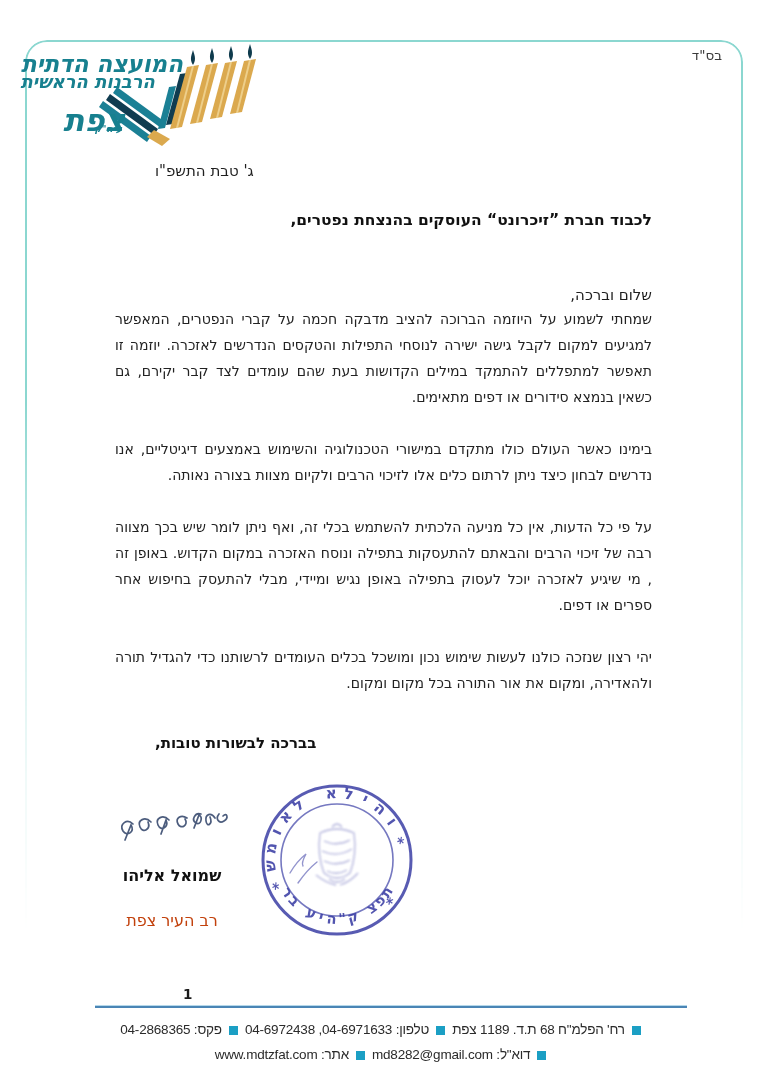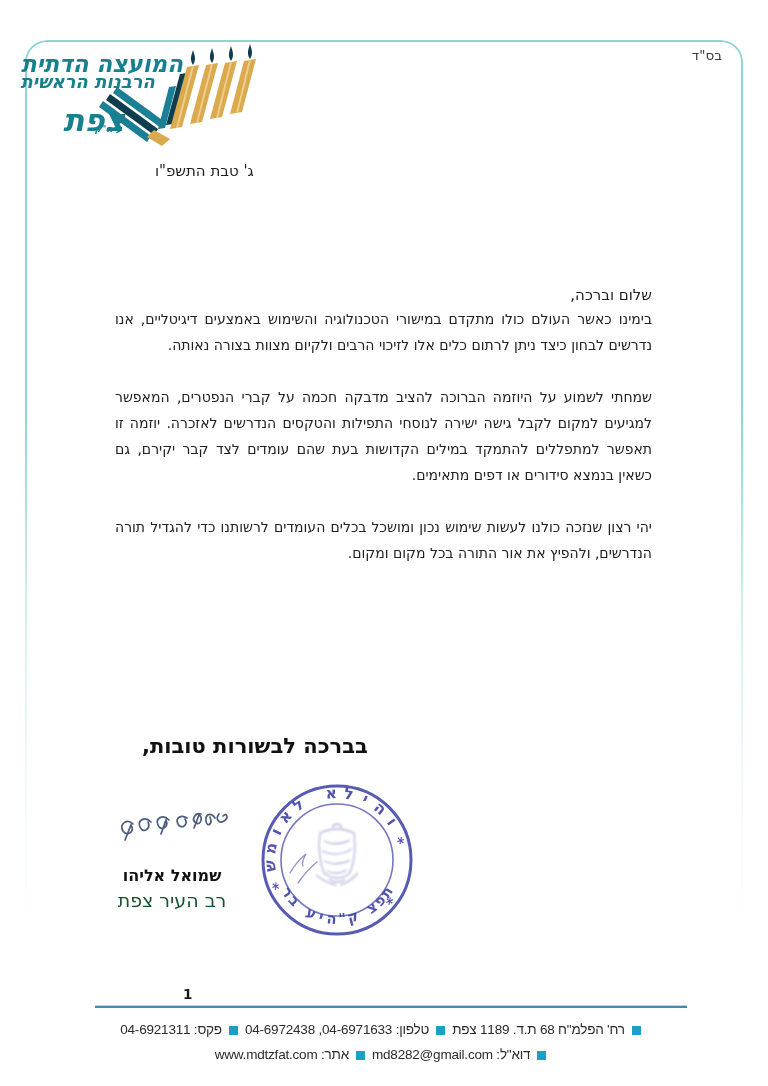--- a/index.html
+++ b/index.html
@@ -30,26 +30,26 @@
   .logo-city{right:643px;top:105px;font-size:31px;}
   .logo-prefix{right:646px;top:124px;font-size:9.5px;font-style:italic;}
 
   
   .date{position:absolute;left:155px;top:162px;font-size:15px;direction:rtl;}
   .recipient{position:absolute;right:116px;top:211px;font-size:15.5px;font-weight:700;direction:rtl;color:#111;}
   .salutation{position:absolute;right:116px;top:262px;font-size:15px;direction:rtl;margin-top:24px;}
   .bodytext{position:absolute;right:116px;top:306px;width:537px;direction:rtl;
             font-size:14px;line-height:26px;text-align:justify;color:#222;}
   .bodytext p{margin:0 0 26px 0;}
-  .closing{position:absolute;left:142px;top:734px;font-size:21px;font-weight:700;direction:rtl;color:#111;}
+  .closing{position:absolute;left:155px;top:734px;font-size:15px;font-weight:700;direction:rtl;color:#111;}
 
   .sign-block{position:absolute;left:106px;top:804px;width:132px;text-align:center;direction:rtl;}
   .sign-scribble{display:block;margin:0 auto 8px auto;}
   .signer-name{font-size:16px;font-weight:700;color:#111;margin-top:16px;}
-  .signer-title{font-size:19px;margin-top:4px;color:#14532d;}
+  .signer-title{font-size:16px;margin-top:26px;color:#c2410c;}
 
   .stamp-wrap{position:absolute;left:232px;top:755px;}
   .stamp-ch{font-size:15.5px;font-weight:700;fill:var(--stamp-indigo);text-anchor:middle;
             font-family:"DejaVu Sans",sans-serif;opacity:.88;}
   .stamp-ch.b{font-size:14.5px;}
   .stamp-star{font-size:15px;font-weight:700;fill:var(--stamp-indigo);text-anchor:middle;opacity:.85;}
 
   
   .page-number{position:absolute;left:183px;top:986px;font-size:13.5px;font-weight:700;color:#1a1a1a;}
   .footer-line{position:absolute;left:95px;top:1006px;width:592px;height:2px;
@@ -97,26 +97,28 @@
       <path d="M183,21 C187,15 184,10 183,6  C182,10 179,15 183,21 Z"></path>
       <path d="M202,19 C206,13 203,8 202,4   C201,8 198,13 202,19 Z"></path>
     </g>
   </svg>
   <div class="logo-text logo-l1">המועצה הדתית</div>
   <div class="logo-text logo-l2">הרבנות הראשית</div>
   <div class="logo-text logo-city">צפת</div>
   <div class="logo-text logo-prefix">עיה"ק</div>
 
   <div class="date">ג' טבת התשפ"ו</div>
+  <div class="recipient">לכבוד חברת ”זיכרונט“ העוסקים בהנצחת נפטרים,</div>
   <div class="salutation">שלום וברכה,</div>
 
   <div class="bodytext">
+    <p>שמחתי לשמוע על היוזמה הברוכה להציב מדבקה חכמה על קברי הנפטרים, המאפשר למגיעים למקום לקבל גישה ישירה לנוסחי התפילות והטקסים הנדרשים לאזכרה. יוזמה זו תאפשר למתפללים להתמקד במילים הקדושות בעת שהם עומדים לצד קבר יקירם, גם כשאין בנמצא סידורים או דפים מתאימים.</p>
     <p>בימינו כאשר העולם כולו מתקדם במישורי הטכנולוגיה והשימוש באמצעים דיגיטליים, אנו נדרשים לבחון כיצד ניתן לרתום כלים אלו לזיכוי הרבים ולקיום מצוות בצורה נאותה.</p>
-    <p>שמחתי לשמוע על היוזמה הברוכה להציב מדבקה חכמה על קברי הנפטרים, המאפשר למגיעים למקום לקבל גישה ישירה לנוסחי התפילות והטקסים הנדרשים לאזכרה. יוזמה זו תאפשר למתפללים להתמקד במילים הקדושות בעת שהם עומדים לצד קבר יקירם, גם כשאין בנמצא סידורים או דפים מתאימים.</p>
-    <p>יהי רצון שנזכה כולנו לעשות שימוש נכון ומושכל בכלים העומדים לרשותנו כדי להגדיל תורה הנדרשים, ולהפיץ את אור התורה בכל מקום ומקום.</p>
+    <p>על פי כל הדעות, אין כל מניעה הלכתית להשתמש בכלי זה, ואף ניתן לומר שיש בכך מצווה רבה של זיכוי הרבים והבאתם להתעסקות בתפילה ונוסח האזכרה במקום הקדוש. באופן זה , מי שיגיע לאזכרה יוכל לעסוק בתפילה באופן נגיש ומיידי, מבלי להתעסק בחיפוש אחר ספרים או דפים.</p>
+    <p>יהי רצון שנזכה כולנו לעשות שימוש נכון ומושכל בכלים העומדים לרשותנו כדי להגדיל תורה ולהאדירה, ומקום את אור התורה בכל מקום ומקום.</p>
   </div>
 
   <div class="closing">בברכה לבשורות טובות,</div>
 
   <div class="sign-block">
     <svg class="sign-scribble" width="122" height="46" viewBox="0 0 122 46">
       <g fill="none" stroke="var(--signature-ink)" stroke-width="1.7" stroke-linecap="round" opacity="0.92">
         <path d="M112,12 C116,8 118,14 113,17 C108,20 104,15 108,10"></path>
         <path d="M104,14 C100,8 94,10 95,17 C96,24 102,20 99,13"></path>
         <path d="M90,10 C84,8 80,16 85,19 C90,22 92,13 88,11 L83,24"></path>
@@ -177,20 +179,20 @@
         <text x="105" y="46" transform="rotate(73 105 105)" class="stamp-star">*</text>
         <text x="105" y="46" transform="rotate(-113 105 105)" class="stamp-star">*</text>
         <text x="105" y="46" transform="rotate(128 105 105)" class="stamp-star">*</text>
       </svg>
   </div>
 
   <div class="page-number">1</div>
   <div class="footer-line"></div>
 
   <div class="footer-row footer-row-1">
-    <span class="sq"></span><span>רח' הפלמ"ח 68 ת.ד. 1189 צפת</span><span class="sq"></span><span>טלפון: 04-6971633, 04-6972438</span><span class="sq"></span><span>פקס: 04-6921311</span>
+    <span class="sq"></span><span>רח' הפלמ"ח 68 ת.ד. 1189 צפת</span><span class="sq"></span><span>טלפון: 04-6971633, 04-6972438</span><span class="sq"></span><span>פקס: 04-2868365</span>
   </div>
 
   <div class="footer-row footer-row-2">
     <span class="sq"></span><span>דוא"ל: md8282@gmail.com</span><span class="sq"></span><span>אתר: www.mdtzfat.com</span>
   </div>
 
 </div>
 
 </body></html>

